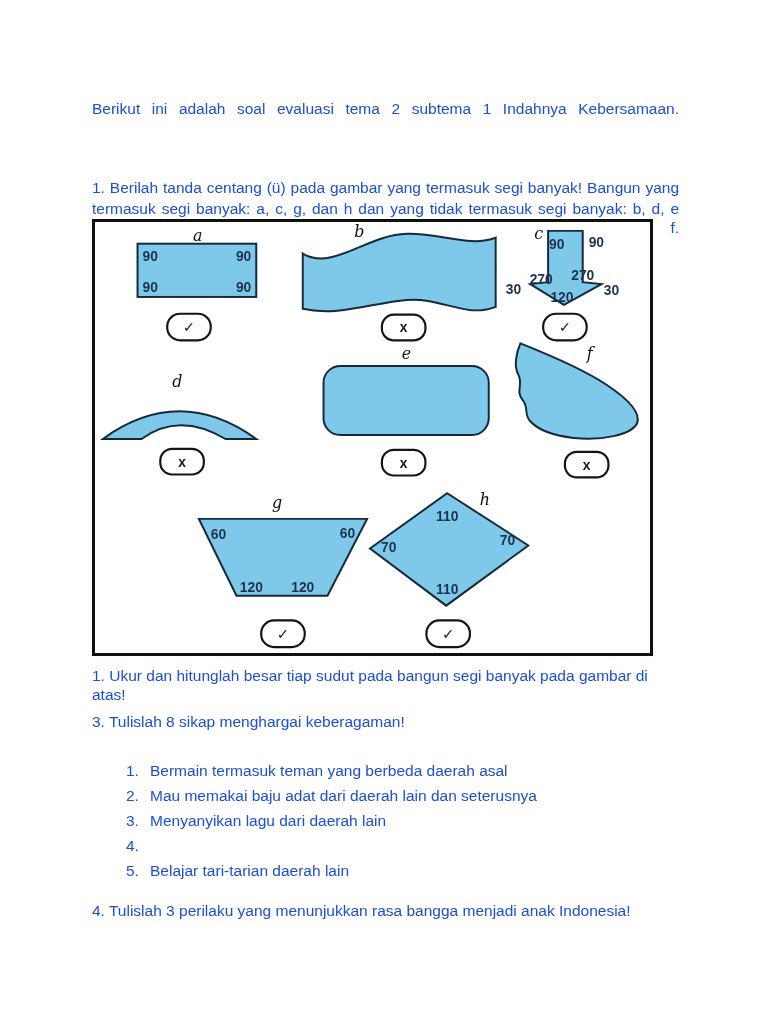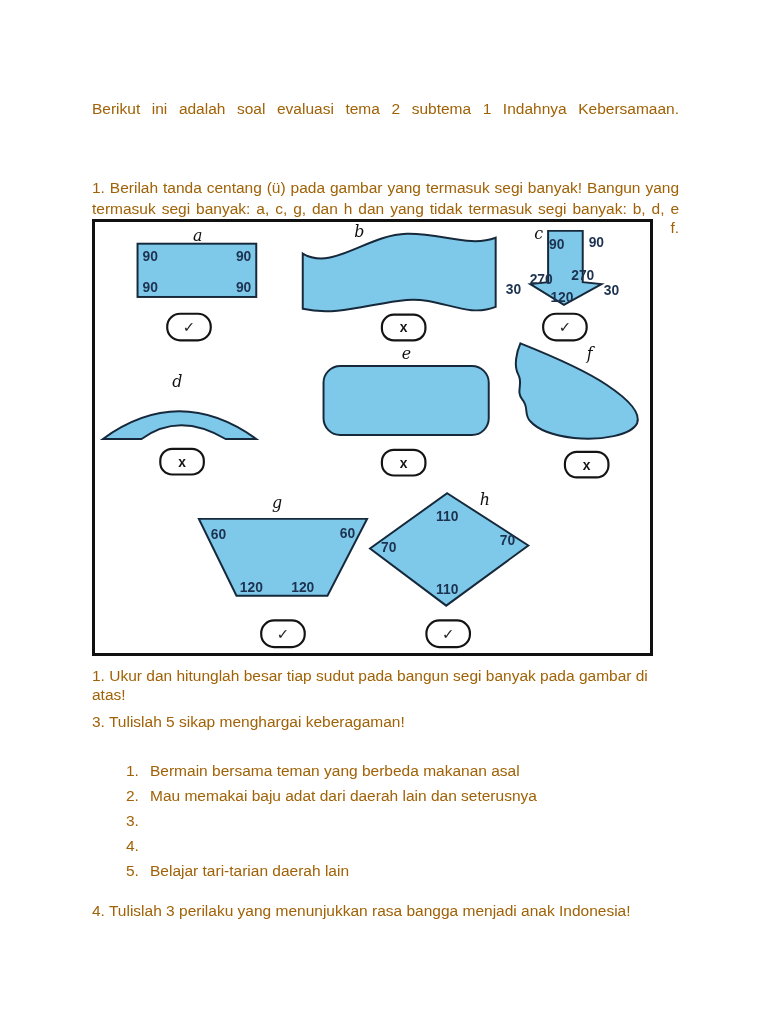--- a/index.html
+++ b/index.html
@@ -1,17 +1,17 @@
 <!DOCTYPE html>
 <html><head>
 <meta charset="utf-8">
 <style>
   html,body{margin:0;padding:0;background:#ffffff;}
   .page{position:relative;width:768px;height:1024px;background:#ffffff;overflow:hidden;
-        font-family:"Liberation Sans",sans-serif;color:#a16207;}
+        font-family:"Liberation Sans",sans-serif;color:#1d4ed8;}
   .line{position:absolute;left:92px;width:587px;font-size:15.5px;line-height:19px;}
   .just{text-align:justify;text-align-last:justify;}
   .list-item{position:absolute;left:126px;width:540px;font-size:15.5px;line-height:19px;display:flex;}
   .list-item .num{width:24px;flex:0 0 24px;}
   .figure-box{position:absolute;left:92px;top:219px;width:561px;height:437px;
               border:3px solid #101010;box-sizing:border-box;background:#ffffff;}
   .figure-box svg{position:absolute;left:0;top:0;width:100%;height:100%;}
   svg .shape{stroke:#16293b;stroke-width:2;}
   svg .lbl{font-family:"DejaVu Serif",serif;font-style:italic;font-size:16px;fill:#101010;}
   svg .ang{font-family:"Liberation Sans",sans-serif;font-weight:bold;font-size:14px;fill:#1d3250;}
@@ -103,32 +103,33 @@
         <text class="ang" x="417" y="328" text-anchor="middle">70</text>
         <text class="ang" x="356" y="377" text-anchor="middle">110</text>
         <rect class="btn" x="335" y="404" width="44" height="27" rx="13"></rect>
         <text class="mark-check" x="357" y="423">✓</text>
       </g>
 
     </svg>
   </div>
 
   <div class="line" style="top:666px">1. Ukur dan hitunglah besar tiap sudut pada bangun segi banyak pada gambar di atas!</div>
-  <div class="line" style="top:712px">3. Tulislah 5 sikap menghargai keberagaman!</div>
+  <div class="line" style="top:712px">3. Tulislah 8 sikap menghargai keberagaman!</div>
 
   <div class="list-item" style="top:761px">
     <span class="num">1.</span>
-    <span>Bermain bersama teman yang berbeda makanan asal</span>
+    <span>Bermain termasuk teman yang berbeda daerah asal</span>
   </div>
   <div class="list-item" style="top:786px">
     <span class="num">2.</span>
     <span>Mau memakai baju adat dari daerah lain dan seterusnya</span>
   </div>
   <div class="list-item" style="top:811px">
     <span class="num">3.</span>
+    <span>Menyanyikan lagu dari daerah lain</span>
   </div>
   <div class="list-item" style="top:836px">
     <span class="num">4.</span>
   </div>
   <div class="list-item" style="top:861px">
     <span class="num">5.</span>
     <span>Belajar tari-tarian daerah lain</span>
   </div>
 
   <div class="line" style="top:901px">4. Tulislah 3 perilaku yang menunjukkan rasa bangga menjadi anak Indonesia!</div>

